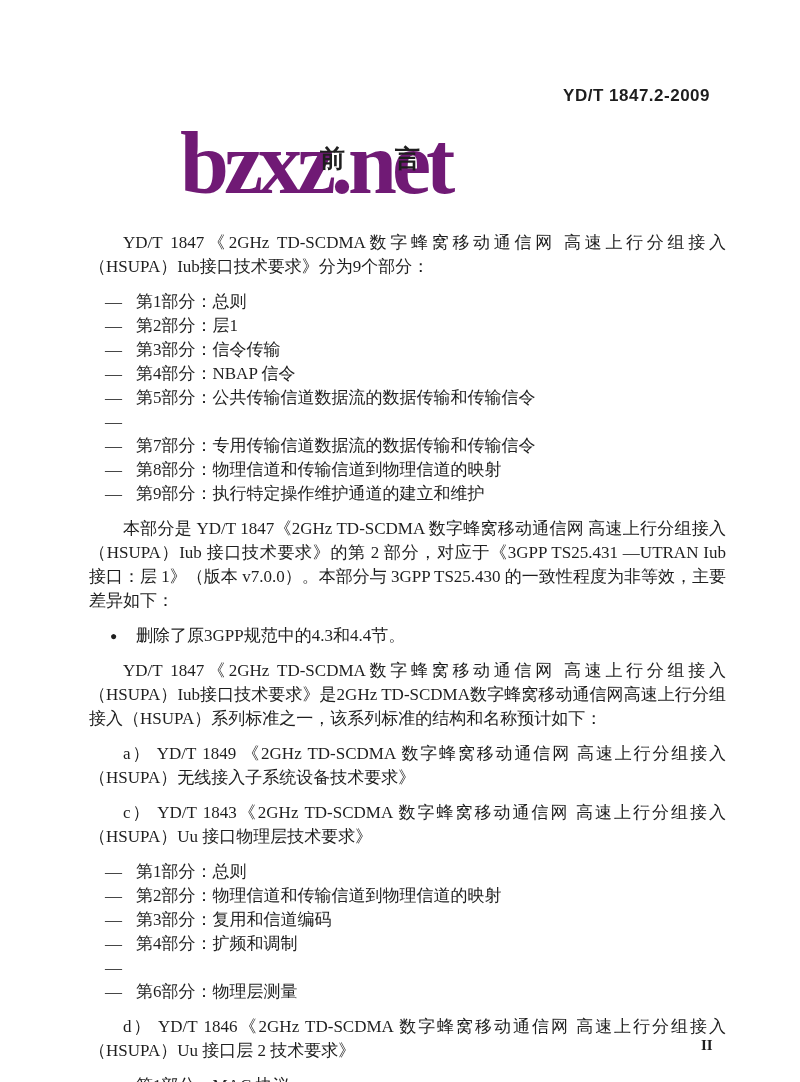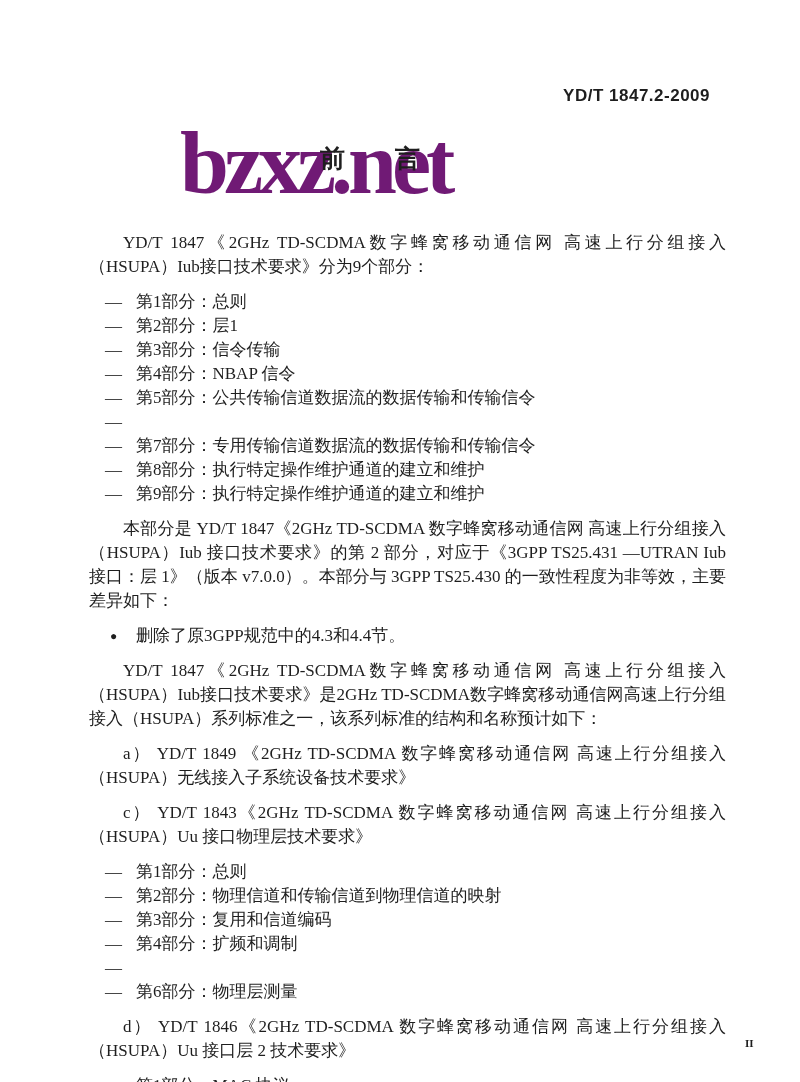--- a/index.html
+++ b/index.html
@@ -41,23 +41,22 @@
     text-align:justify;
     z-index:1;
   }
   .para { margin:11px; text-indent:2em; }
   .part-item { display:flex; padding-left:27px; }
   .part-dash { width:31px; flex:none; }
   .bullet-line { display:flex; padding-left:32px; }
   .bullet-glyph { width:26px; flex:none; font-size:12px; }
   .page-number {
     position:absolute; top:1037px; left:701px;
-    font-size:11px; font-weight:bold;
+    font-size:15px; font-weight:bold;
     z-index:1;
-    margin-left:44px;
   }
 </style>
 </head>
 <body>
 
 <div class="page">
 
   <div class="doc-code">YD/T 1847.2-2009</div>
 
   <div class="watermark">bzxz.net</div>
@@ -90,21 +89,21 @@
     </div>
     <div class="part-item">
       <span class="part-dash">—</span>
     </div>
     <div class="part-item">
       <span class="part-dash">—</span>
       <span>第7部分：专用传输信道数据流的数据传输和传输信令</span>
     </div>
     <div class="part-item">
       <span class="part-dash">—</span>
-      <span>第8部分：执行特定操作维护通道的建立和维护</span>
+      <span>第8部分：物理信道和传输信道到物理信道的映射</span>
     </div>
     <div class="part-item">
       <span class="part-dash">—</span>
       <span>第9部分：执行特定操作维护通道的建立和维护</span>
     </div>
 
     <p class="para">本部分是 YD/T 1847《2GHz TD-SCDMA 数字蜂窝移动通信网 高速上行分组接入（HSUPA）Iub 接口技术要求》的第 2 部分，对应于《3GPP TS25.431 —UTRAN Iub 接口：层 1》（版本 v7.0.0）。本部分与 3GPP TS25.430 的一致性程度为非等效，主要差异如下：</p>
 
     <div class="bullet-line">
       <span class="bullet-glyph">●</span>

